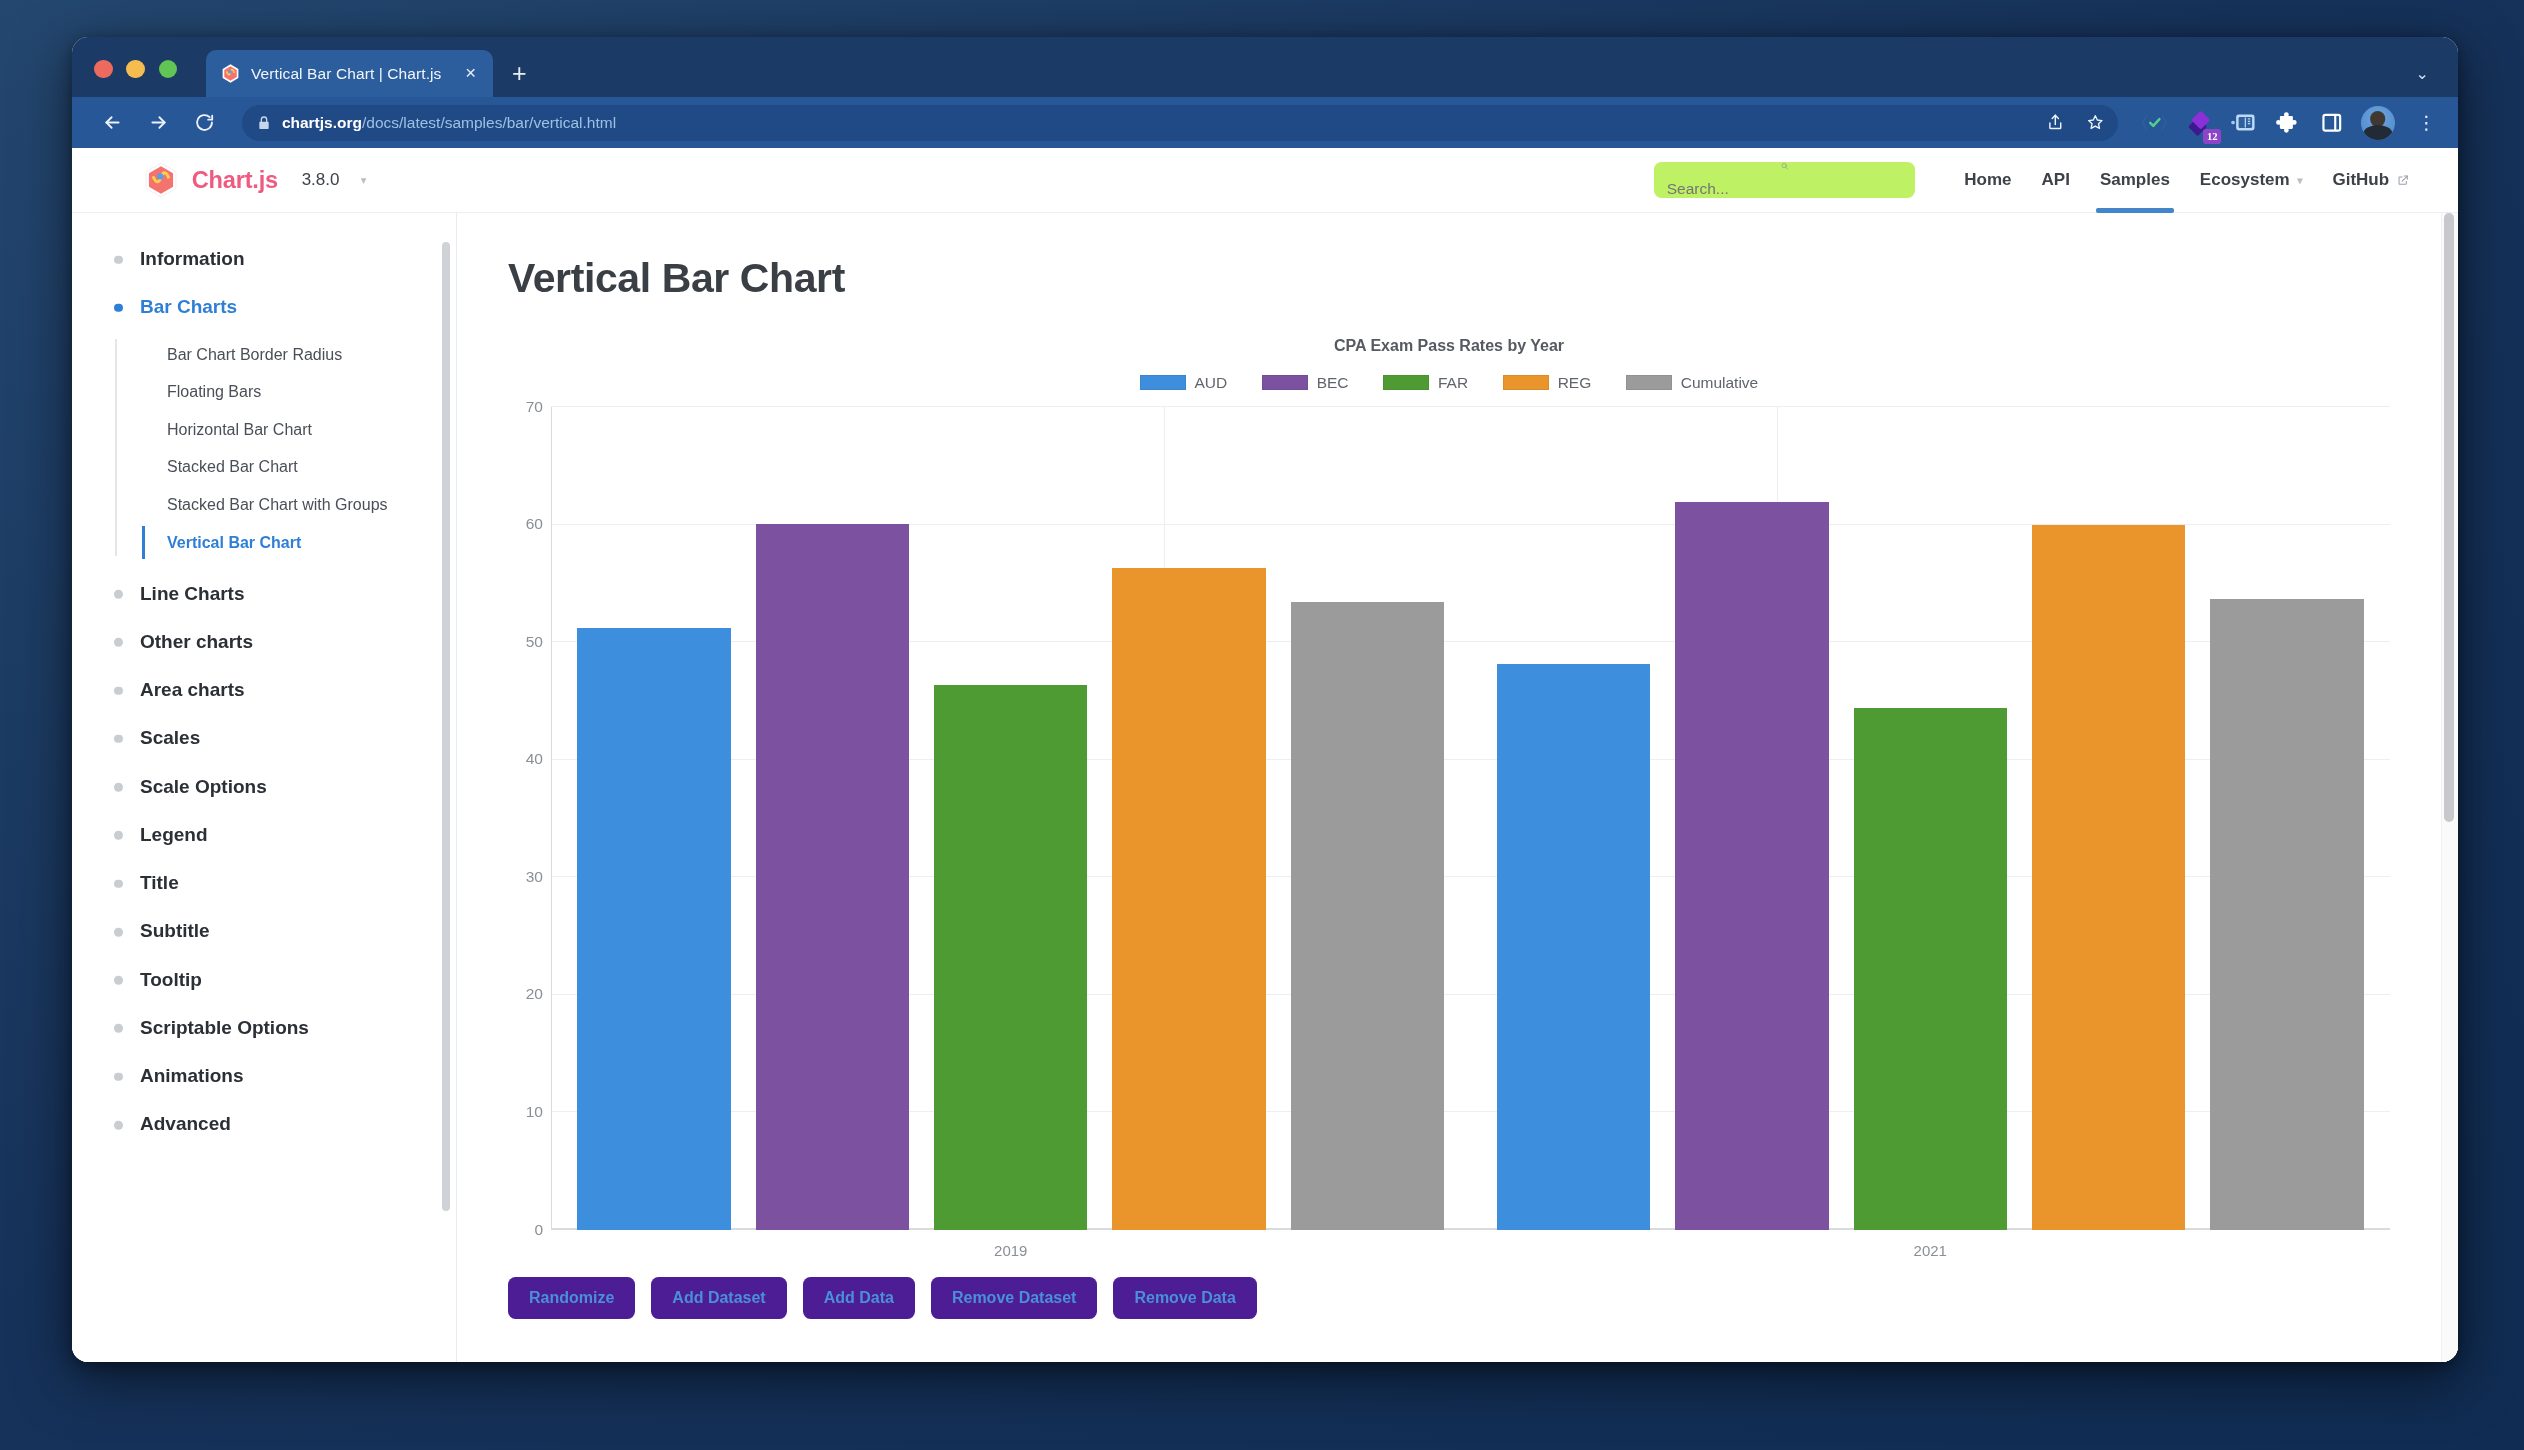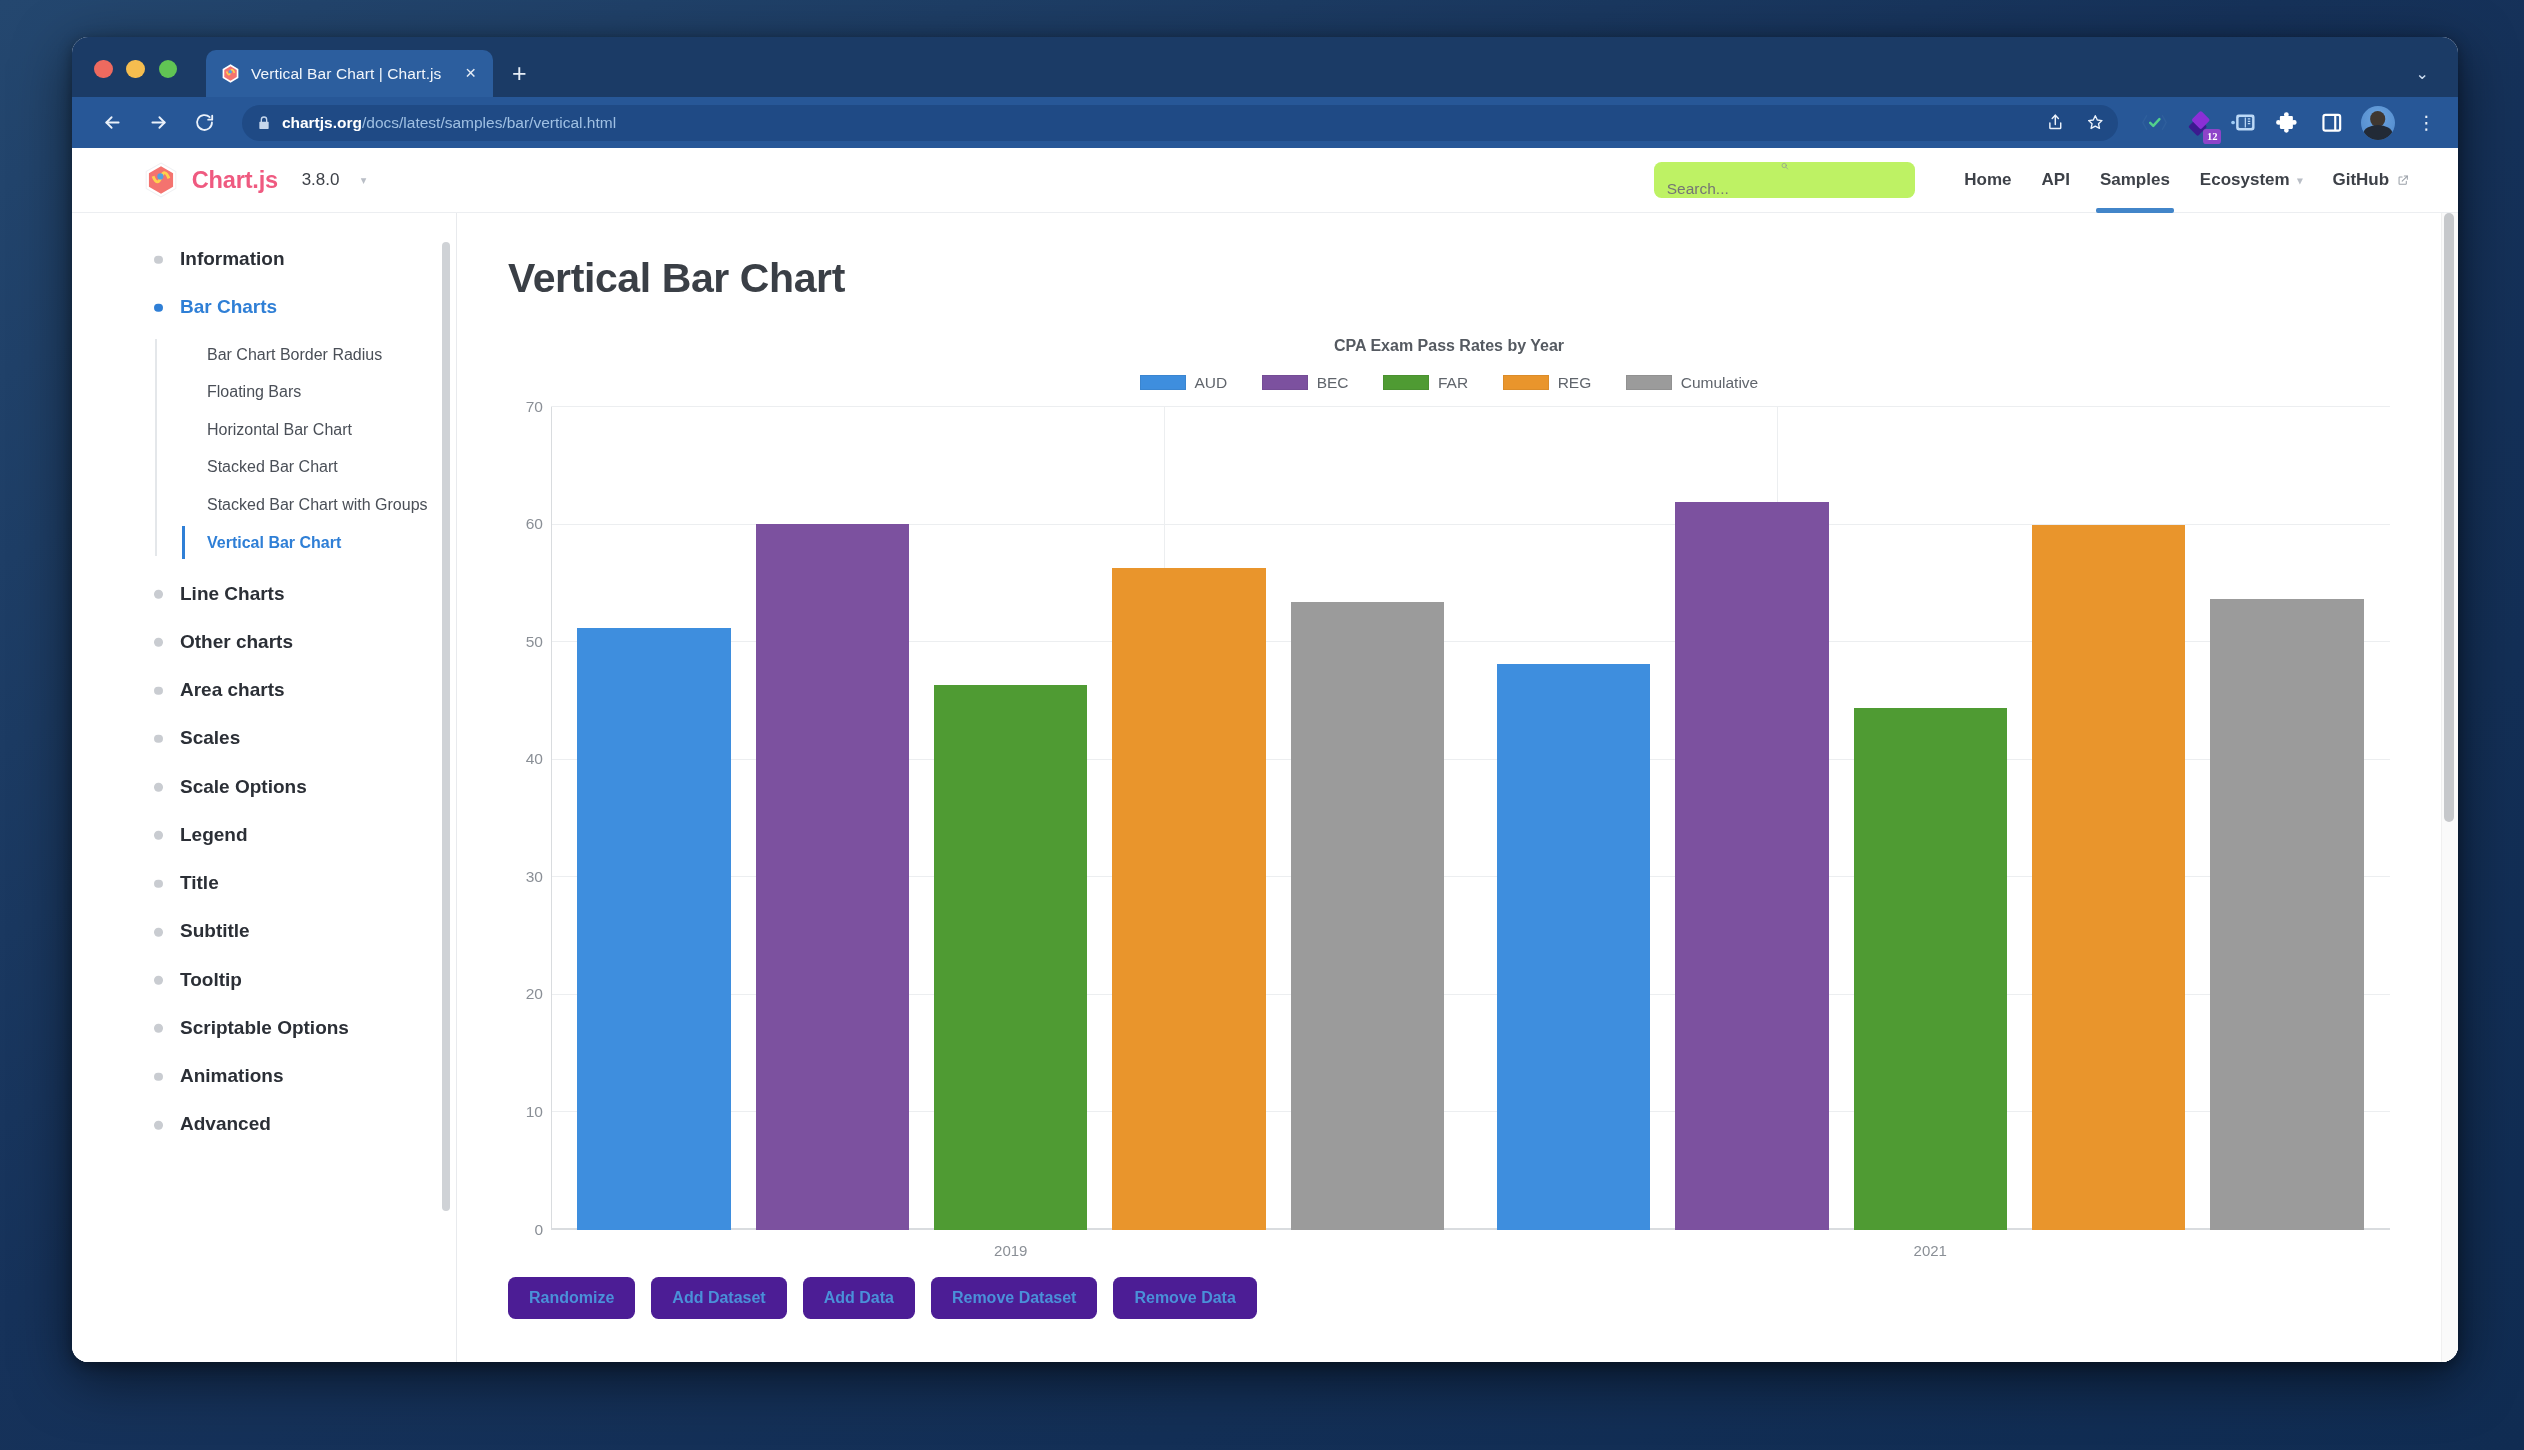--- a/index.html
+++ b/index.html
@@ -185,21 +185,21 @@
 
   
   .sidebar {
     width: 385px; flex: none;
     background: #fff;
     border-right: 0.6px solid #e8eaed;
     padding: 22.4px 0 0 0;
     position: relative;
     overflow: hidden;
   }
-  .sb-group { padding-left: 108px; padding-right: 17.4px; }
+  .sb-group { padding-left: 68px; padding-right: 17.4px; }
   .sb-top {
     position: relative;
     font-size: 19px; font-weight: bold; color: #2b2f36;
     padding: 13.7px 0;
     line-height: 1.1;
   }
   .sb-top.active-top { color: #2f7fd6; }
   .sb-bullet {
     position: absolute; left: -26px; top: 50%;
     width: 8.7px; height: 8.7px; border-radius: 50%;

